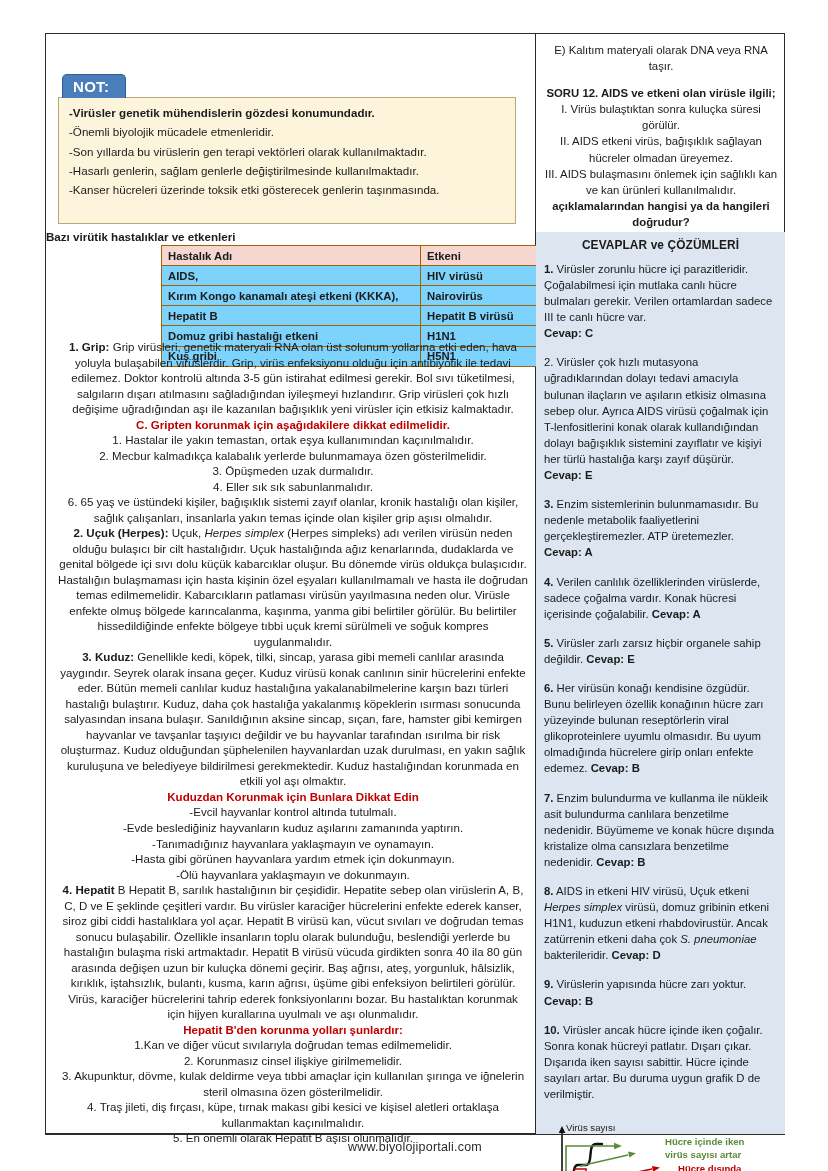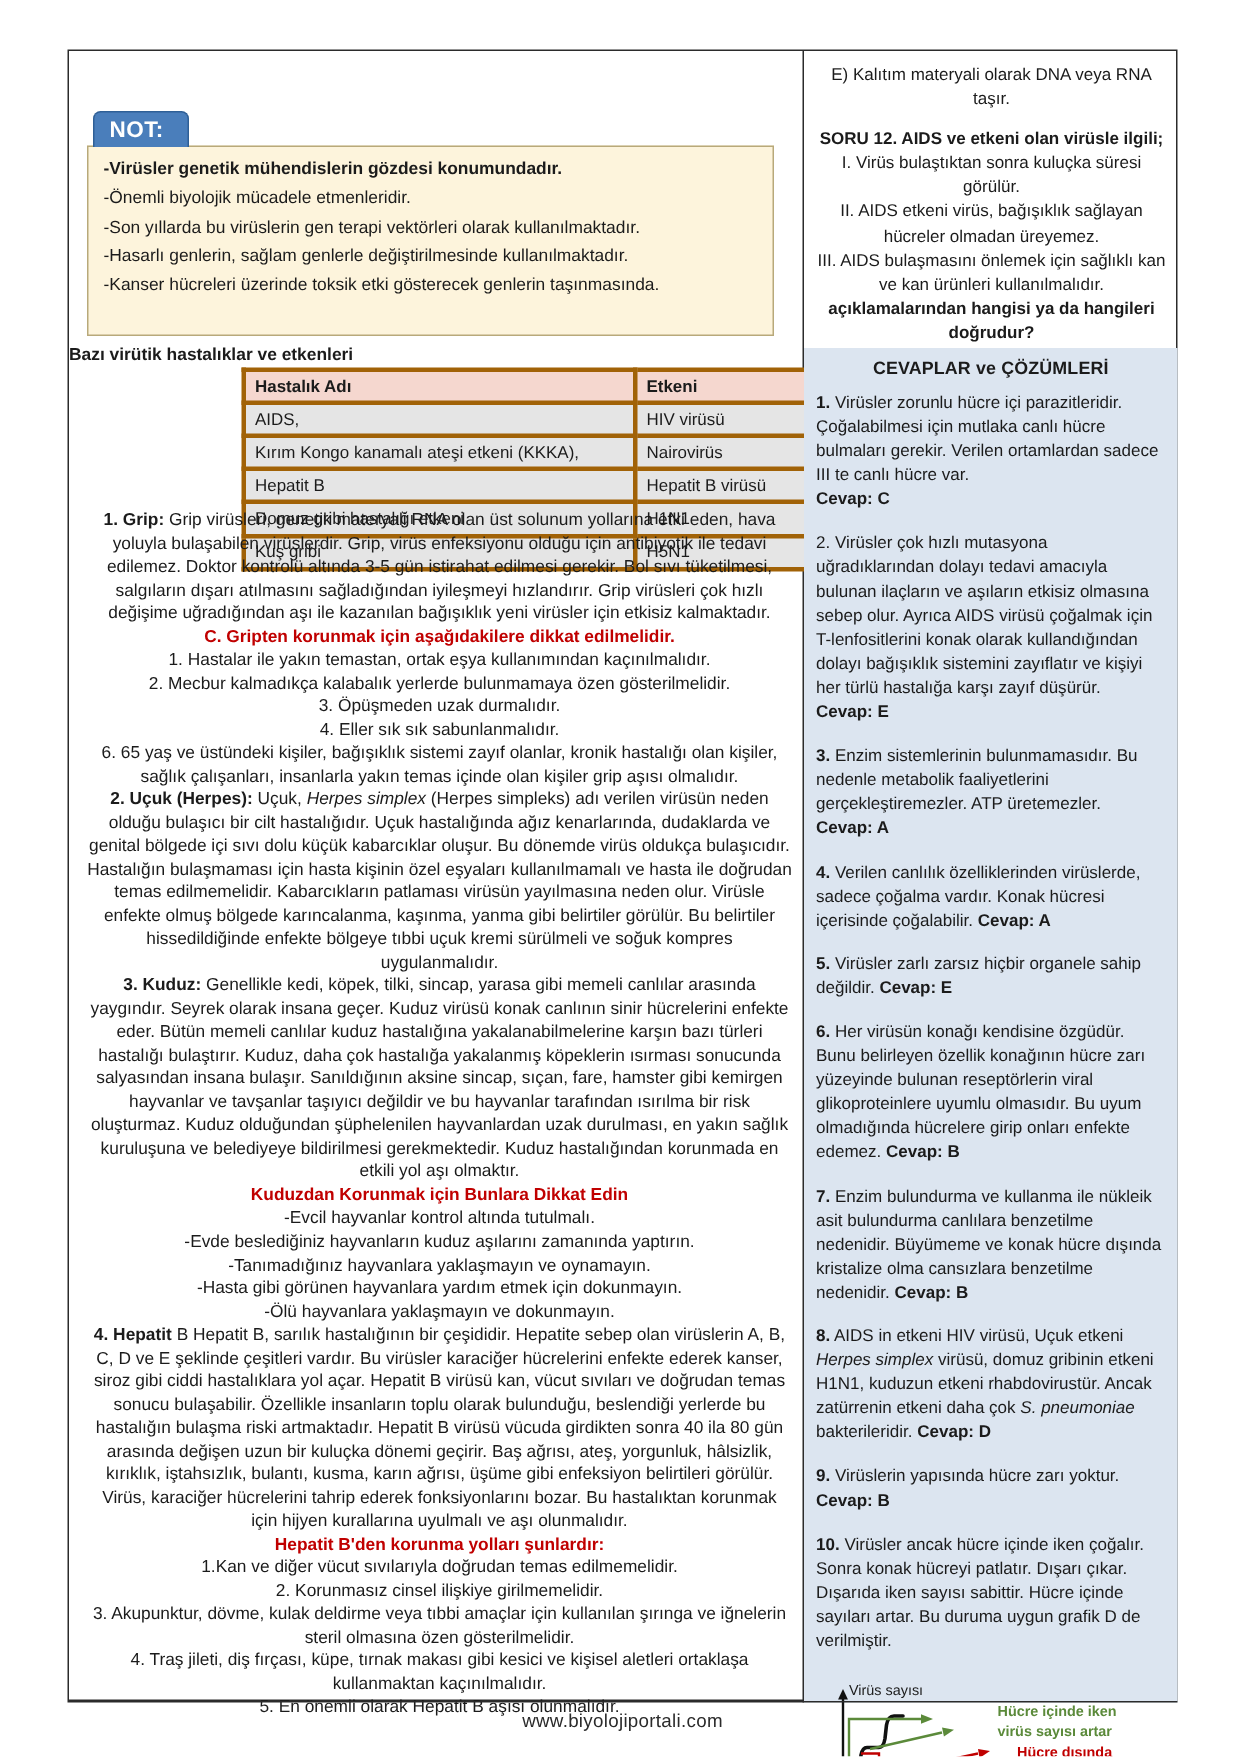--- a/index.html
+++ b/index.html
@@ -60,24 +60,24 @@
   
   .tbl-title{
     position:absolute;left:0;top:196px;width:489px;text-align:left;
     font-size:11.6px;font-weight:700;color:#1b1b1b;
   }
   table.vir{
     position:absolute;left:115px;top:211px;width:380px;
     border-collapse:collapse;font-size:11.3px;
   }
   table.vir th,table.vir td{
-    border:3px solid #a16207;padding:2.5px 6px;text-align:left;line-height:1.25;
+    border:1px solid #a16207;padding:2.5px 6px;text-align:left;line-height:1.25;
   }
   table.vir thead th{background:#f5d7cf;font-weight:700;}
-  table.vir tbody td{background:#e5e5e5;font-weight:400;}
+  table.vir tbody td{background:#7dd3fc;font-weight:700;}
   table.vir .c1{width:246px;}
 
   
   .ltext{
     position:absolute;left:12px;top:306px;width:470px;
     font-size:11.55px;line-height:1.345;text-align:center;
   }
   .ltext p{margin:0 0 0 0;}
   .ltext .red{color:#c00000;font-weight:700;}
   .ltext b{font-weight:700;}

